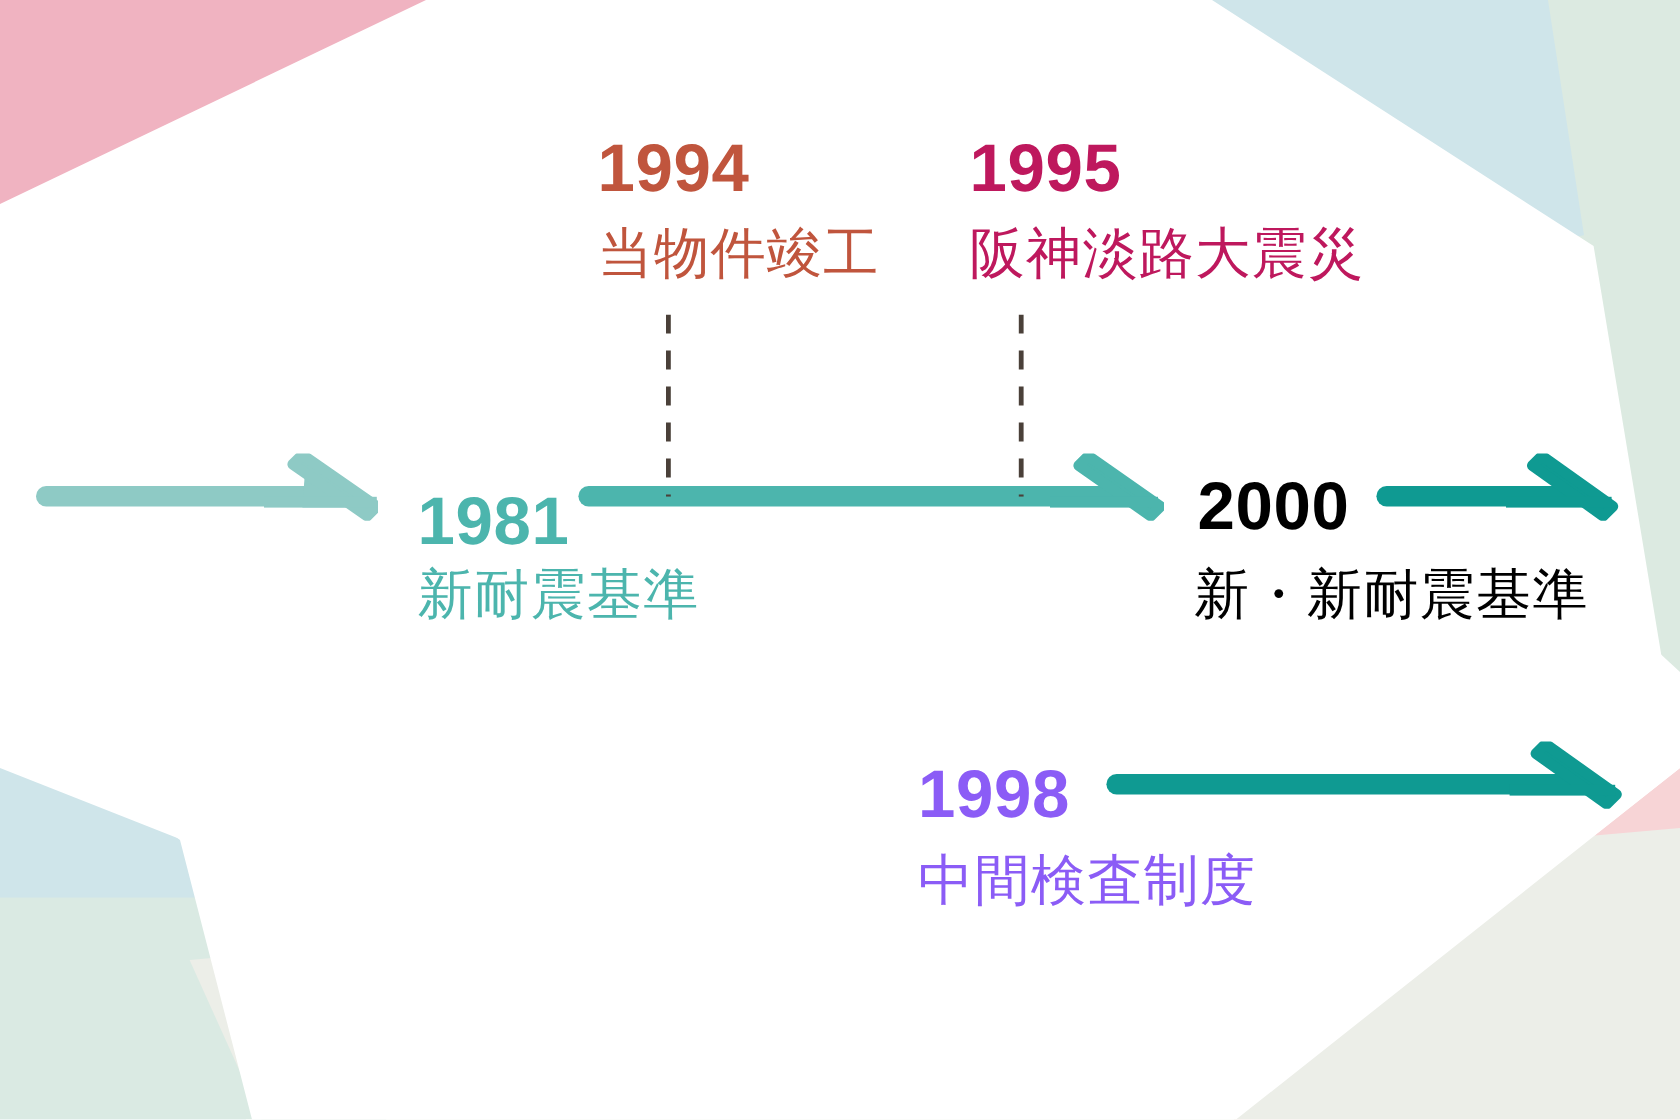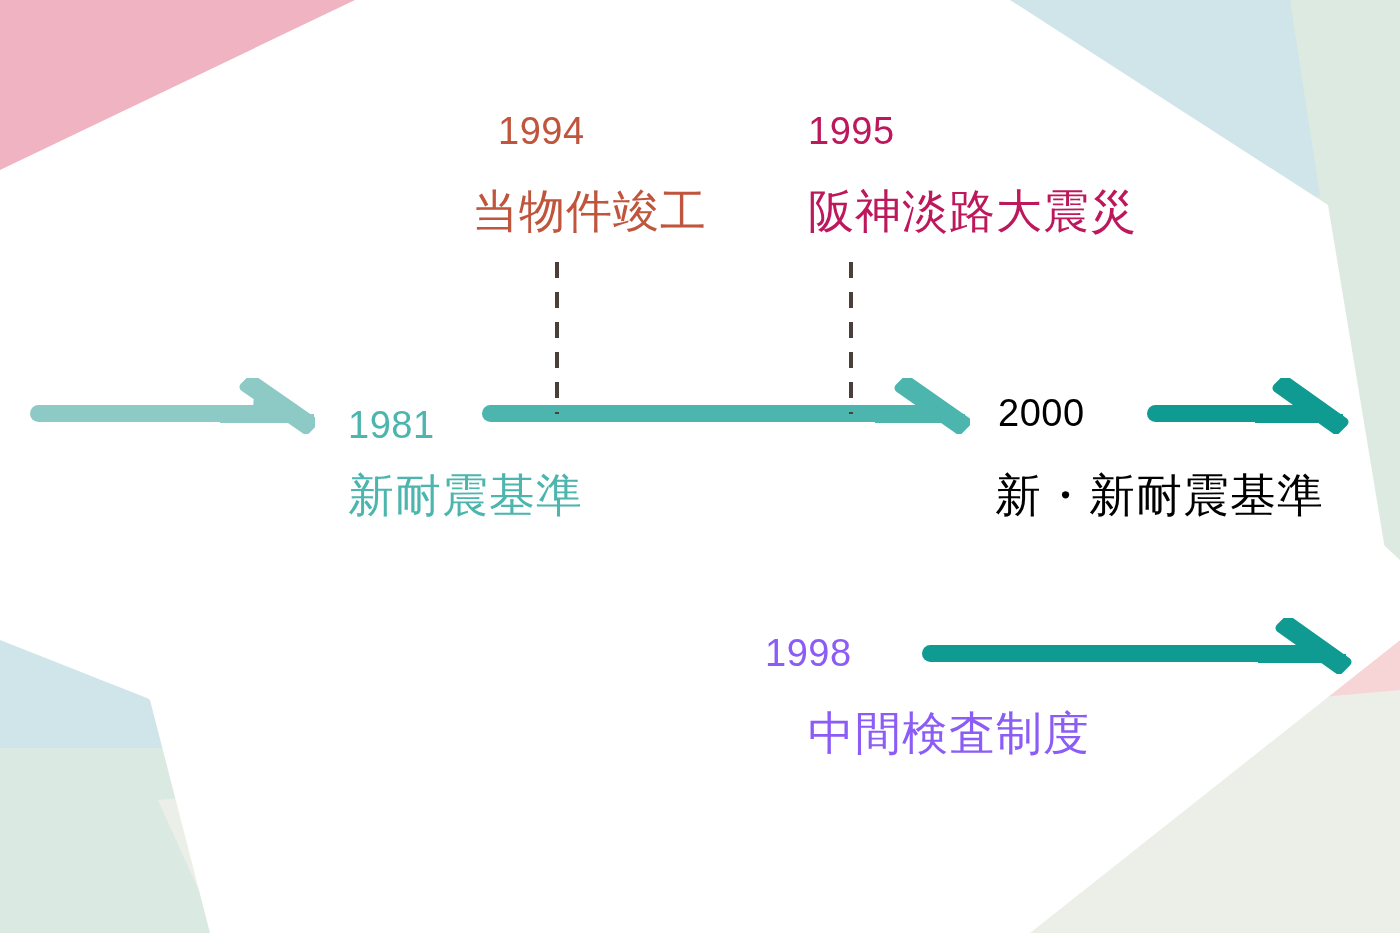--- a/index.html
+++ b/index.html
@@ -33,22 +33,22 @@
   #content-layer {
     position: absolute;
     left: 0;
     top: 0;
     width: 1400px;
     height: 933px;
   }
 
   .year {
     position: absolute;
-    font-size: 38px;
-    font-weight: 400;
+    font-size: 56px;
+    font-weight: 700;
     line-height: 1;
     letter-spacing: 0.5px;
     white-space: nowrap;
   }
 
   .caption {
     position: absolute;
     font-size: 46px;
     font-weight: 500;
     line-height: 1;
@@ -113,21 +113,21 @@
     <div class="year c-1981" style="left:348px; top:406px;">1981</div>
     <div class="caption c-1981" style="left:348px; top:472px;">新耐震基準</div>
 
     <svg class="arrow-svg" style="left:480px; top:378px;" width="490" height="56" viewBox="0 0 490 56" xmlns="http://www.w3.org/2000/svg">
       <rect x="2" y="27" width="455" height="17" rx="8.5" fill="#4cb5ad"></rect>
       <path d="M 427 2 L 487 44 L 479 52 L 419 10 Z" fill="#4cb5ad" stroke="#4cb5ad" stroke-width="9" stroke-linejoin="round" stroke-linecap="round"></path>
       <rect x="395" y="36" width="90" height="9" fill="#4cb5ad"></rect>
     </svg>
 
     <div class="year c-1994" style="left:498px; top:112px;">1994</div>
-    <div class="caption c-1994" style="left:472px; top:188px;">当物件竣工</div>
+    <div class="caption c-1994" style="left:498px; top:188px;">当物件竣工</div>
 
     <svg class="dashed-svg" style="left:551px; top:262px;" width="12" height="152" viewBox="0 0 12 152" xmlns="http://www.w3.org/2000/svg">
       <line x1="6" y1="0" x2="6" y2="152" stroke="#4a4039" stroke-width="4" stroke-dasharray="16 14"></line>
     </svg>
 
     <div class="year c-1995" style="left:808px; top:112px;">1995</div>
     <div class="caption c-1995" style="left:808px; top:188px;">阪神淡路大震災</div>
 
     <svg class="dashed-svg" style="left:845px; top:262px;" width="12" height="152" viewBox="0 0 12 152" xmlns="http://www.w3.org/2000/svg">
       <line x1="6" y1="0" x2="6" y2="152" stroke="#4a4039" stroke-width="4" stroke-dasharray="16 14"></line>
@@ -136,21 +136,21 @@
     <div class="year c-2000" style="left:998px; top:394px;">2000</div>
     <div class="caption c-2000" style="left:995px; top:472px;">新・新耐震基準</div>
 
     <svg class="arrow-svg" style="left:1145px; top:378px;" width="205" height="56" viewBox="0 0 205 56" xmlns="http://www.w3.org/2000/svg">
       <rect x="2" y="27" width="170" height="17" rx="8.5" fill="#0f9a92"></rect>
       <path d="M 140 2 L 199 44 L 191 52 L 132 10 Z" fill="#0f9a92" stroke="#0f9a92" stroke-width="9" stroke-linejoin="round" stroke-linecap="round"></path>
       <rect x="110" y="36" width="88" height="9" fill="#0f9a92"></rect>
     </svg>
 
     <div class="year c-1998" style="left:765px; top:634px;">1998</div>
-    <div class="caption c-1998" style="left:765px; top:710px;margin-left:43px;">中間検査制度</div>
+    <div class="caption c-1998" style="left:765px; top:710px;">中間検査制度</div>
 
     <svg class="arrow-svg" style="left:920px; top:618px;" width="432" height="56" viewBox="0 0 432 56" xmlns="http://www.w3.org/2000/svg">
       <rect x="2" y="27" width="398" height="17" rx="8.5" fill="#0f9a92"></rect>
       <path d="M 368 2 L 427 44 L 419 52 L 360 10 Z" fill="#0f9a92" stroke="#0f9a92" stroke-width="9" stroke-linejoin="round" stroke-linecap="round"></path>
       <rect x="338" y="36" width="88" height="9" fill="#0f9a92"></rect>
     </svg>
 
   </div>
 </div>
 

